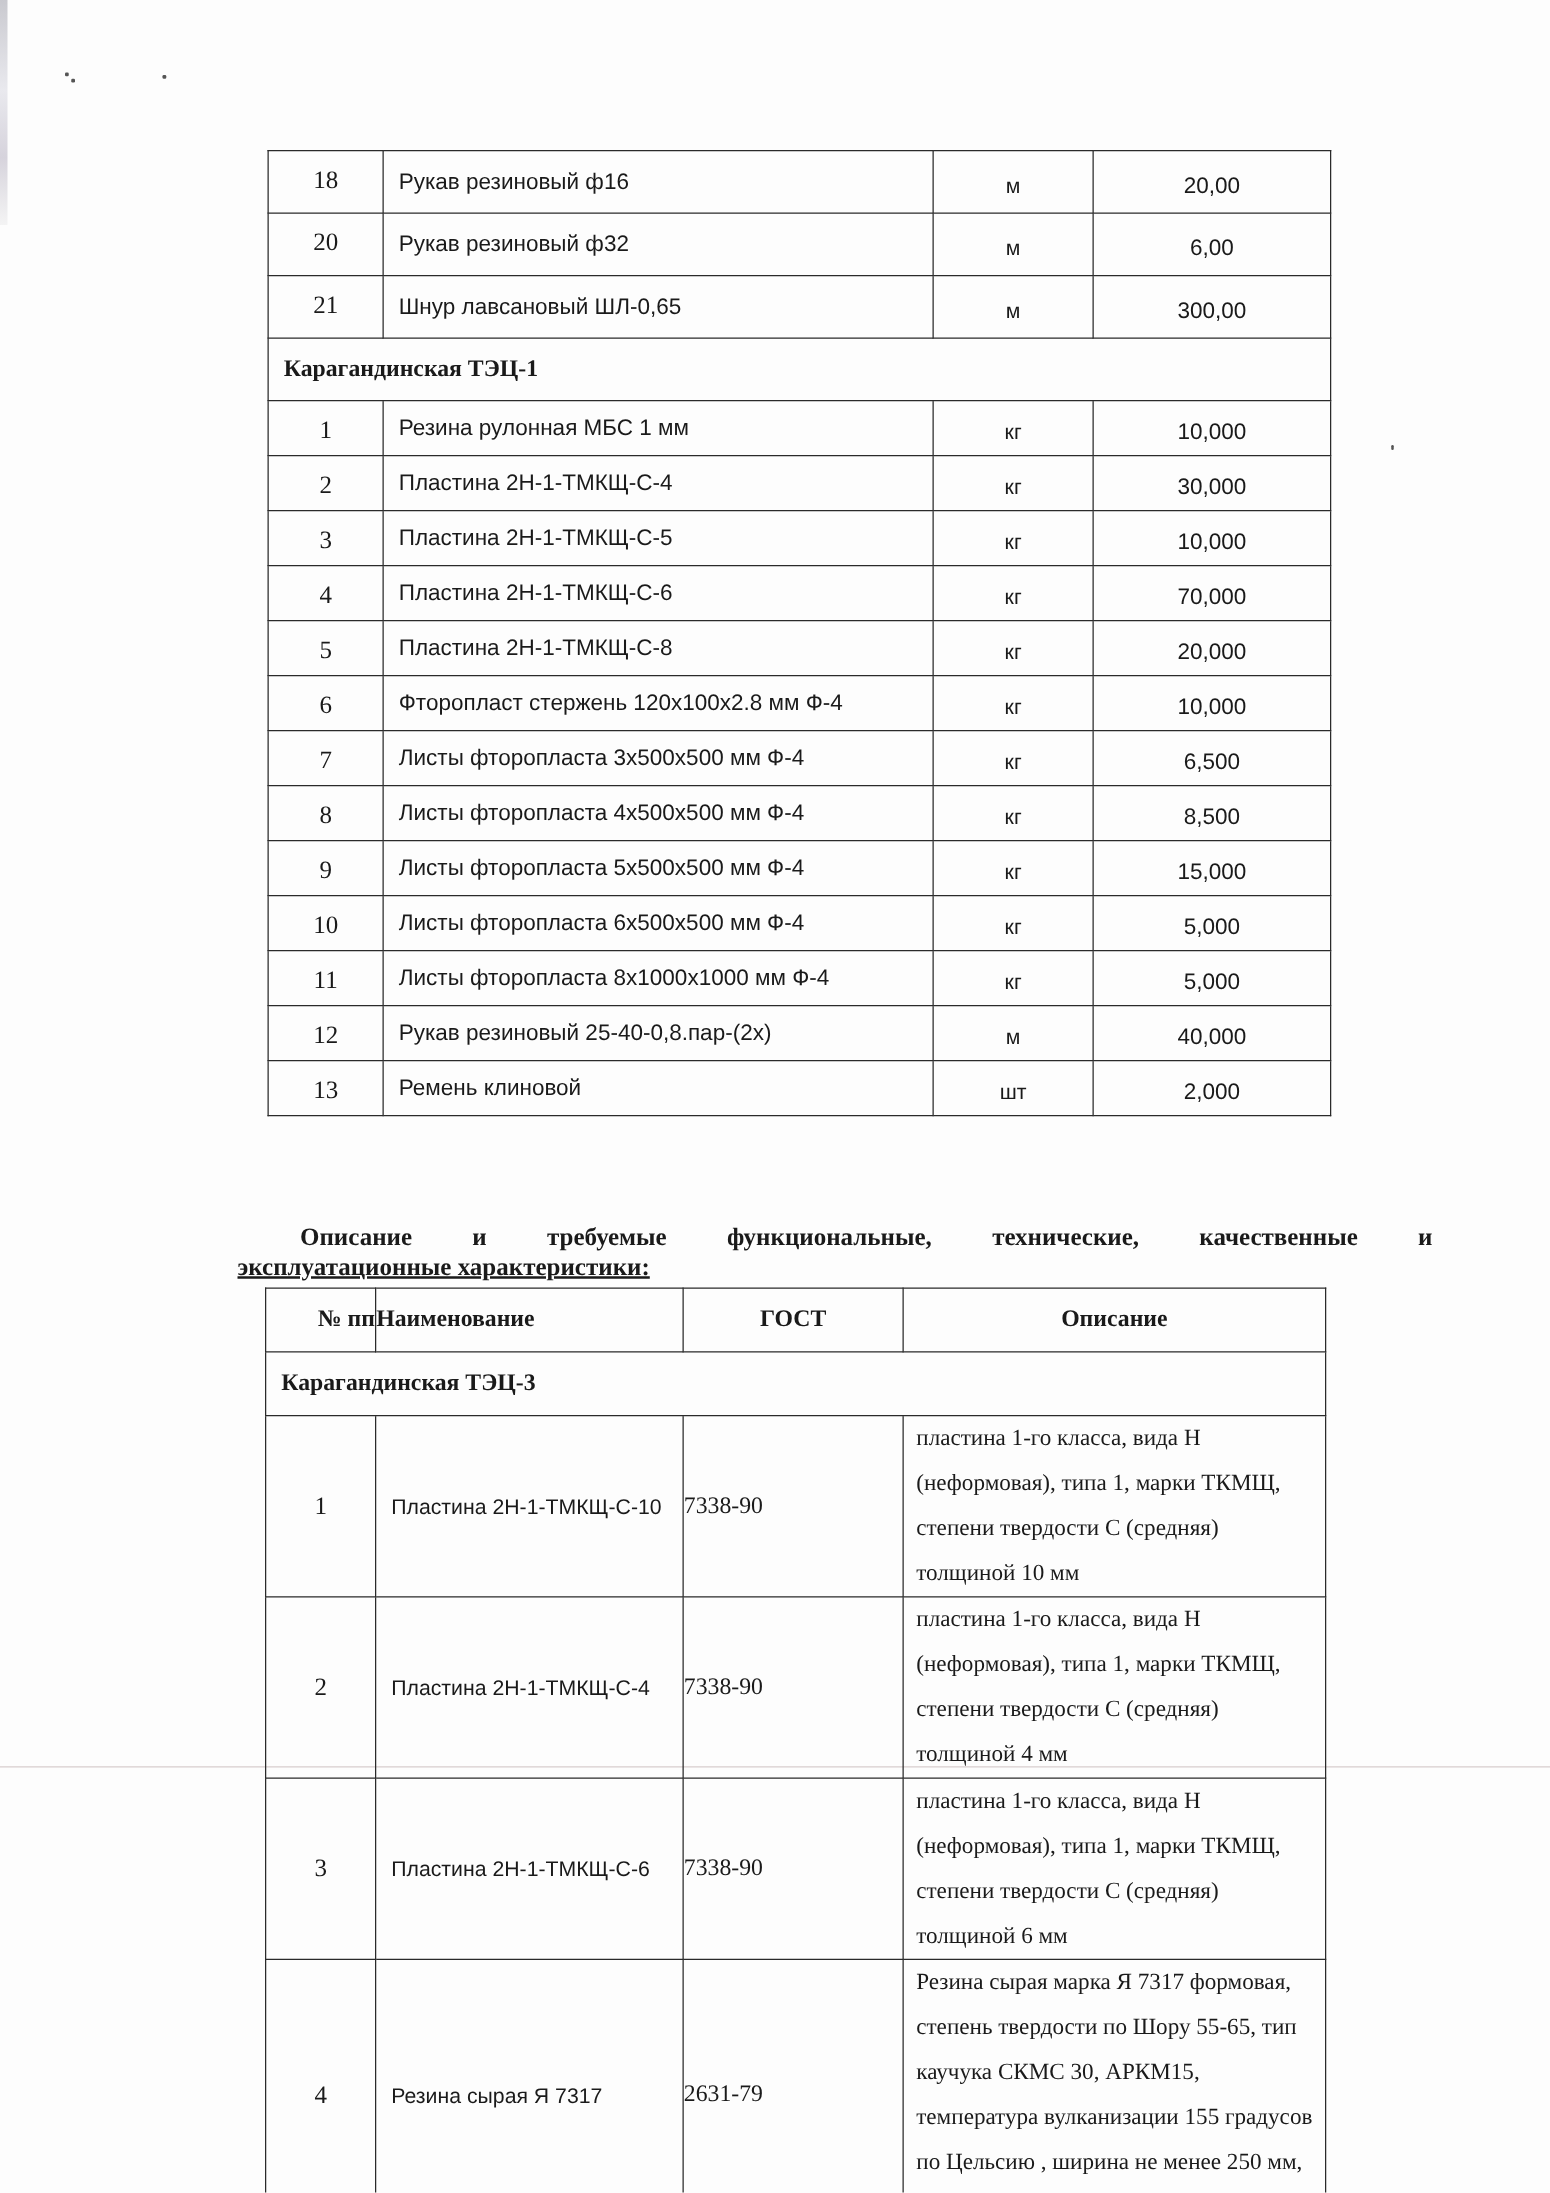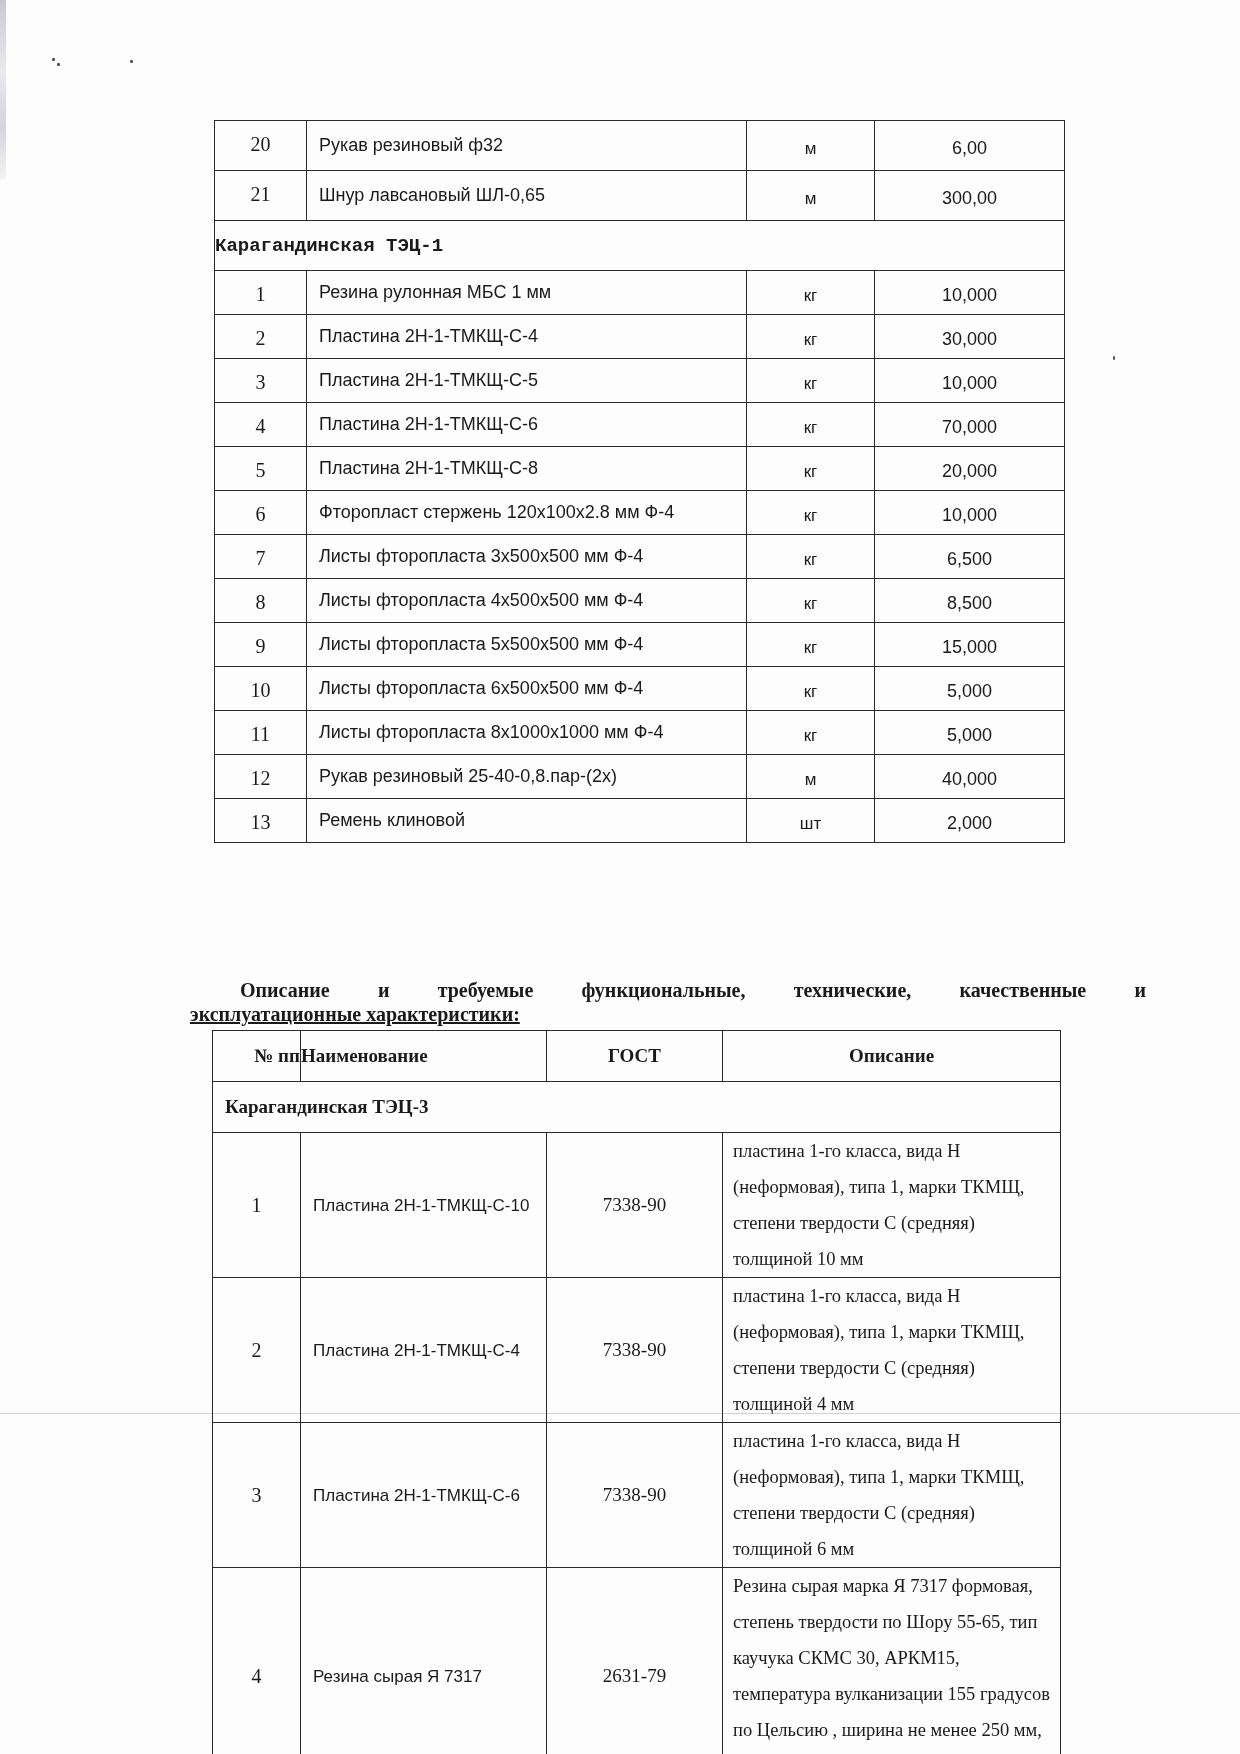--- a/index.html
+++ b/index.html
@@ -30,22 +30,22 @@
     font-family: "Liberation Serif", serif; font-size: 20px; text-align: center;
     vertical-align: top; padding-top: 12px;
   }
   #t1 td.name { font-size: 18px; padding-left: 12px; vertical-align: middle; }
   #t1 td.unit { font-size: 17px; text-align: center; vertical-align: middle; padding-top: 6px; }
   #t1 td.qty { font-size: 18px; text-align: center; vertical-align: middle; padding-top: 6px; }
   #t1 tr.r-top { height: 50px; }
   #t1 tr.r-sec { height: 50px; }
   #t1 tr.r-bot { height: 44px; }
   #t1 td.section {
-    font-family: Liberation Mono, monospace; font-weight: bold; font-size: 19px;
-    vertical-align: middle;
+    font-family: Liberation Serif, serif; font-weight: bold; font-size: 19px;
+    padding-left: 12px; vertical-align: middle;
   }
 
   
   .desc-heading {
     position: absolute; left: 178px; top: 978px; width: 968px;
     font-family: "Liberation Serif", serif; font-weight: bold; font-size: 20px; line-height: 24px;
   }
   .desc-heading .line1 { display: flex; justify-content: space-between; padding-left: 62px; }
   .desc-heading .line2 { text-decoration: underline; margin-left: 12px; }
 
@@ -61,21 +61,21 @@
   }
   #t2 th.h-num { text-align: right; }
   #t2 th.h-name { text-align: left; padding-left: 0; }
   #t2 th.h-gost, #t2 th.h-desc { text-align: center; }
   #t2 td.section {
     font-family: "Liberation Serif", serif; font-weight: bold; font-size: 19px;
     height: 50px; padding-left: 12px;
   }
   #t2 td.num { font-family: "Liberation Serif", serif; font-size: 20px; text-align: center; vertical-align: middle; }
   #t2 td.name { font-size: 17px; padding-left: 12px; padding-right: 8px; vertical-align: middle; line-height: 21px; }
-  #t2 td.gost { font-family: "Liberation Serif", serif; font-size: 19px; text-align: center; vertical-align: middle; }
+  #t2 td.gost { font-family: "Liberation Serif", serif; font-size: 19px; text-align: left; vertical-align: middle; }
   #t2 td.desc {
     font-family: "Liberation Serif", serif; font-size: 18.5px; line-height: 36px;
     padding: 0 6px 0 10px; vertical-align: top;
   }
   #t2 tr.d-row { height: 97px; }
   #t2 tr.d-row-tall { height: 170px; }
 </style>
 </head>
 <body>
 
@@ -87,20 +87,26 @@
 <div class="fold-line" style="top:1413px"></div>
 
 <table id="t1">
   <colgroup>
       <col class="c-num">
       <col class="c-name">
       <col class="c-unit">
       <col class="c-qty">
     </colgroup>
   <tbody id="t1-body-top">
+      <tr class="r-top">
+        <td class="num">18</td>
+        <td class="name">Рукав резиновый ф16</td>
+        <td class="unit">м</td>
+        <td class="qty">20,00</td>
+      </tr>
       <tr class="r-top">
         <td class="num">20</td>
         <td class="name">Рукав резиновый ф32</td>
         <td class="unit">м</td>
         <td class="qty">6,00</td>
       </tr>
       <tr class="r-top">
         <td class="num">21</td>
         <td class="name">Шнур лавсановый ШЛ-0,65</td>
         <td class="unit">м</td>

